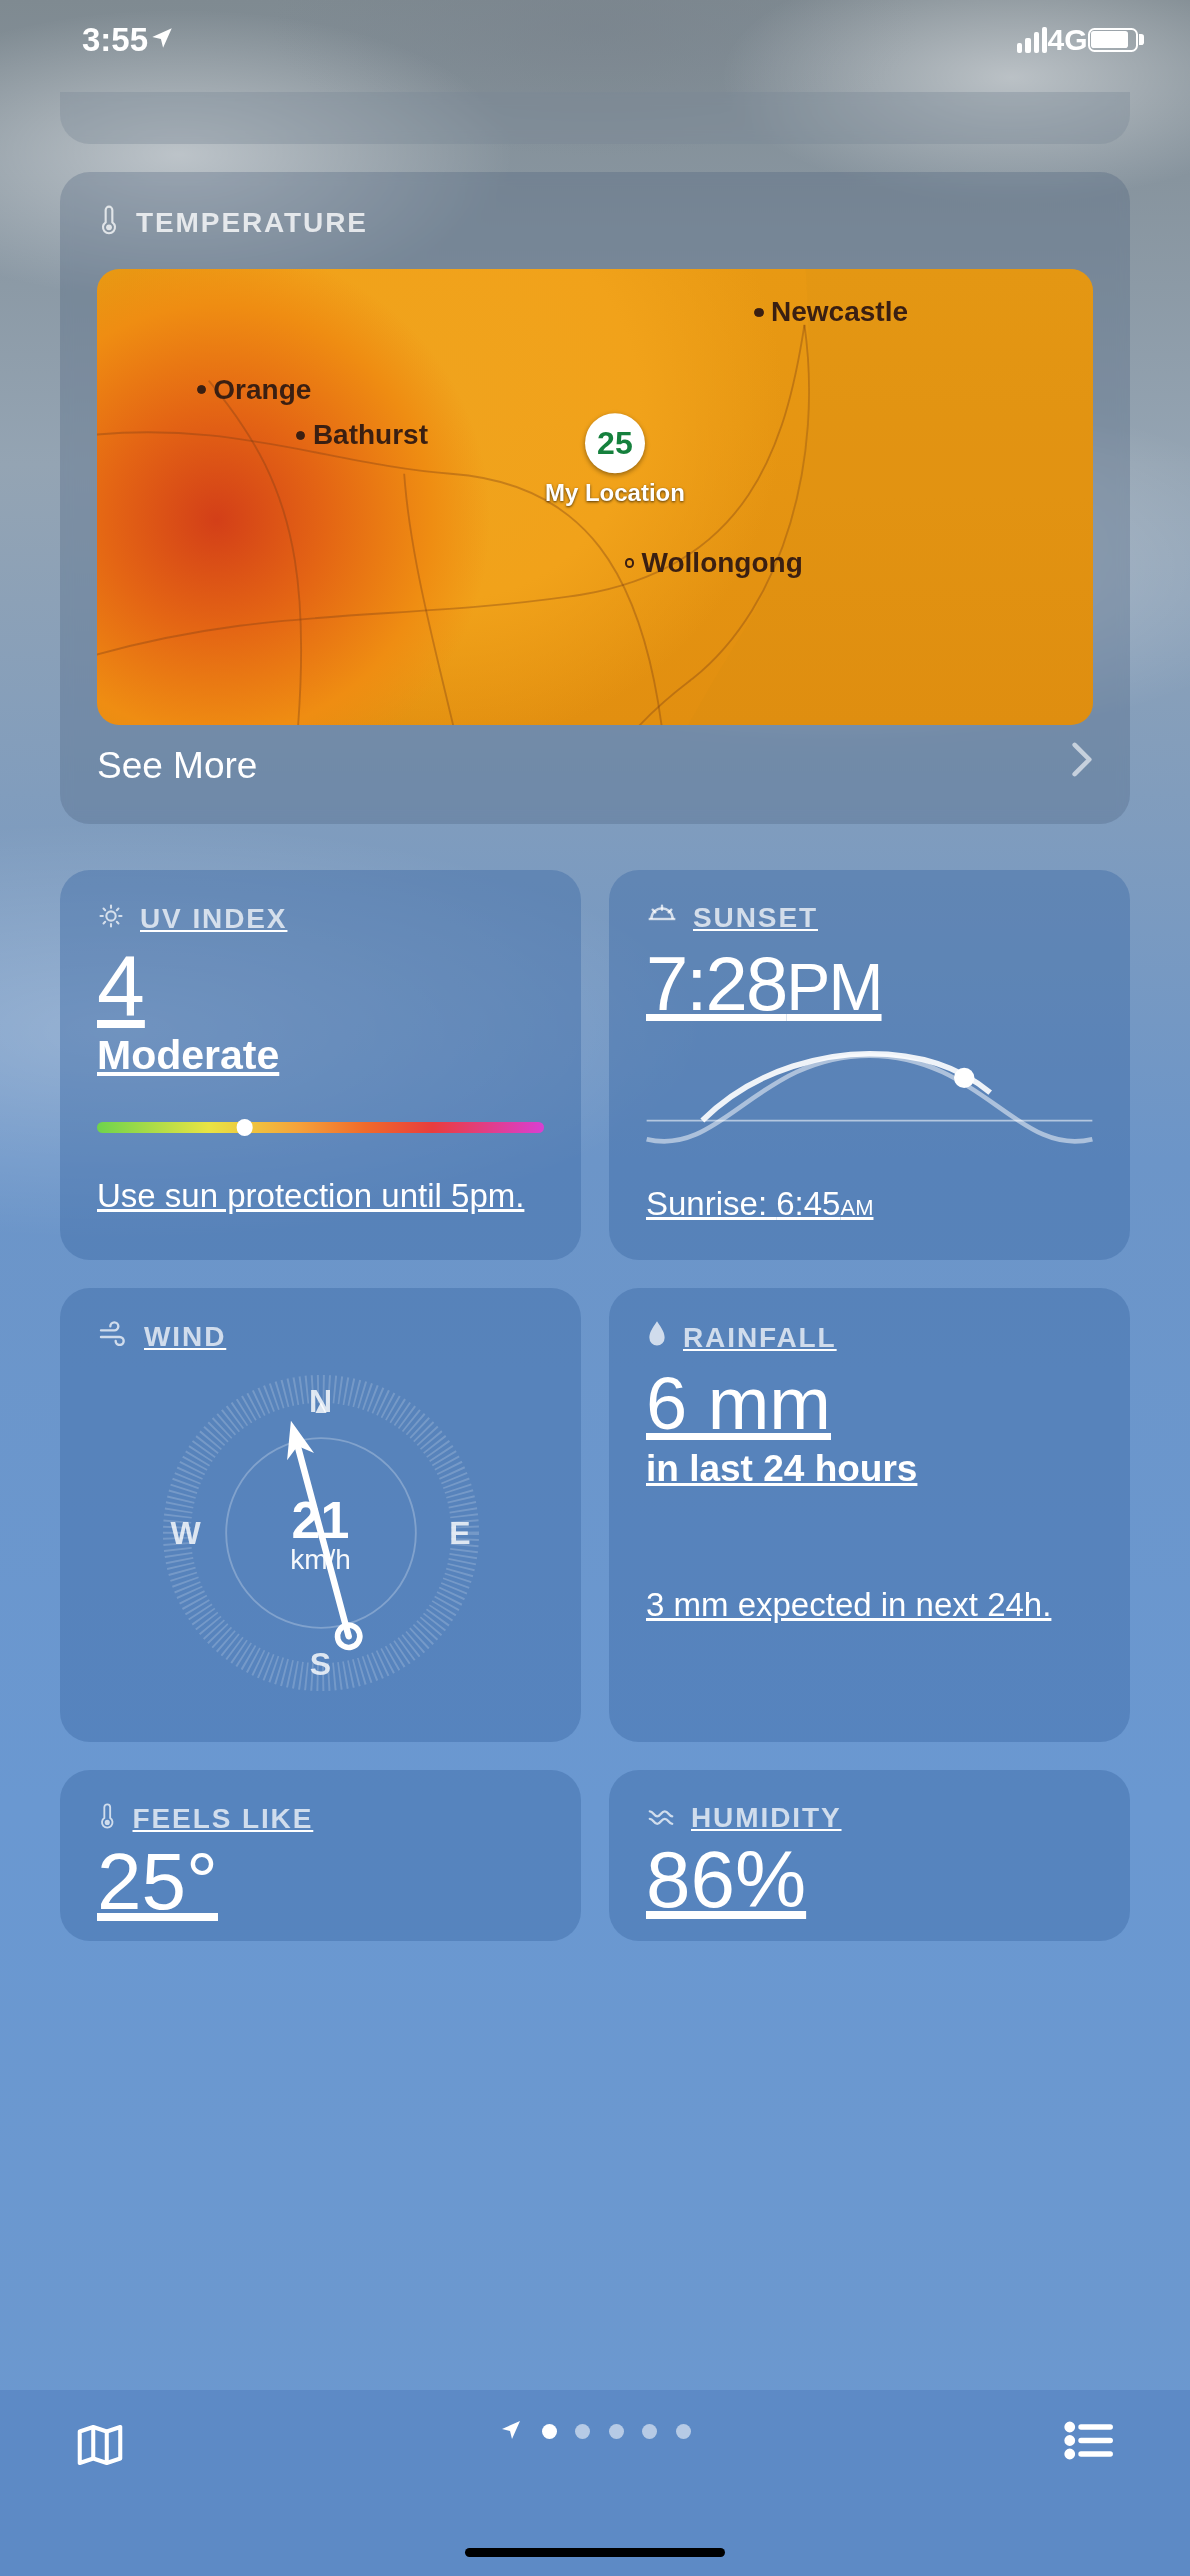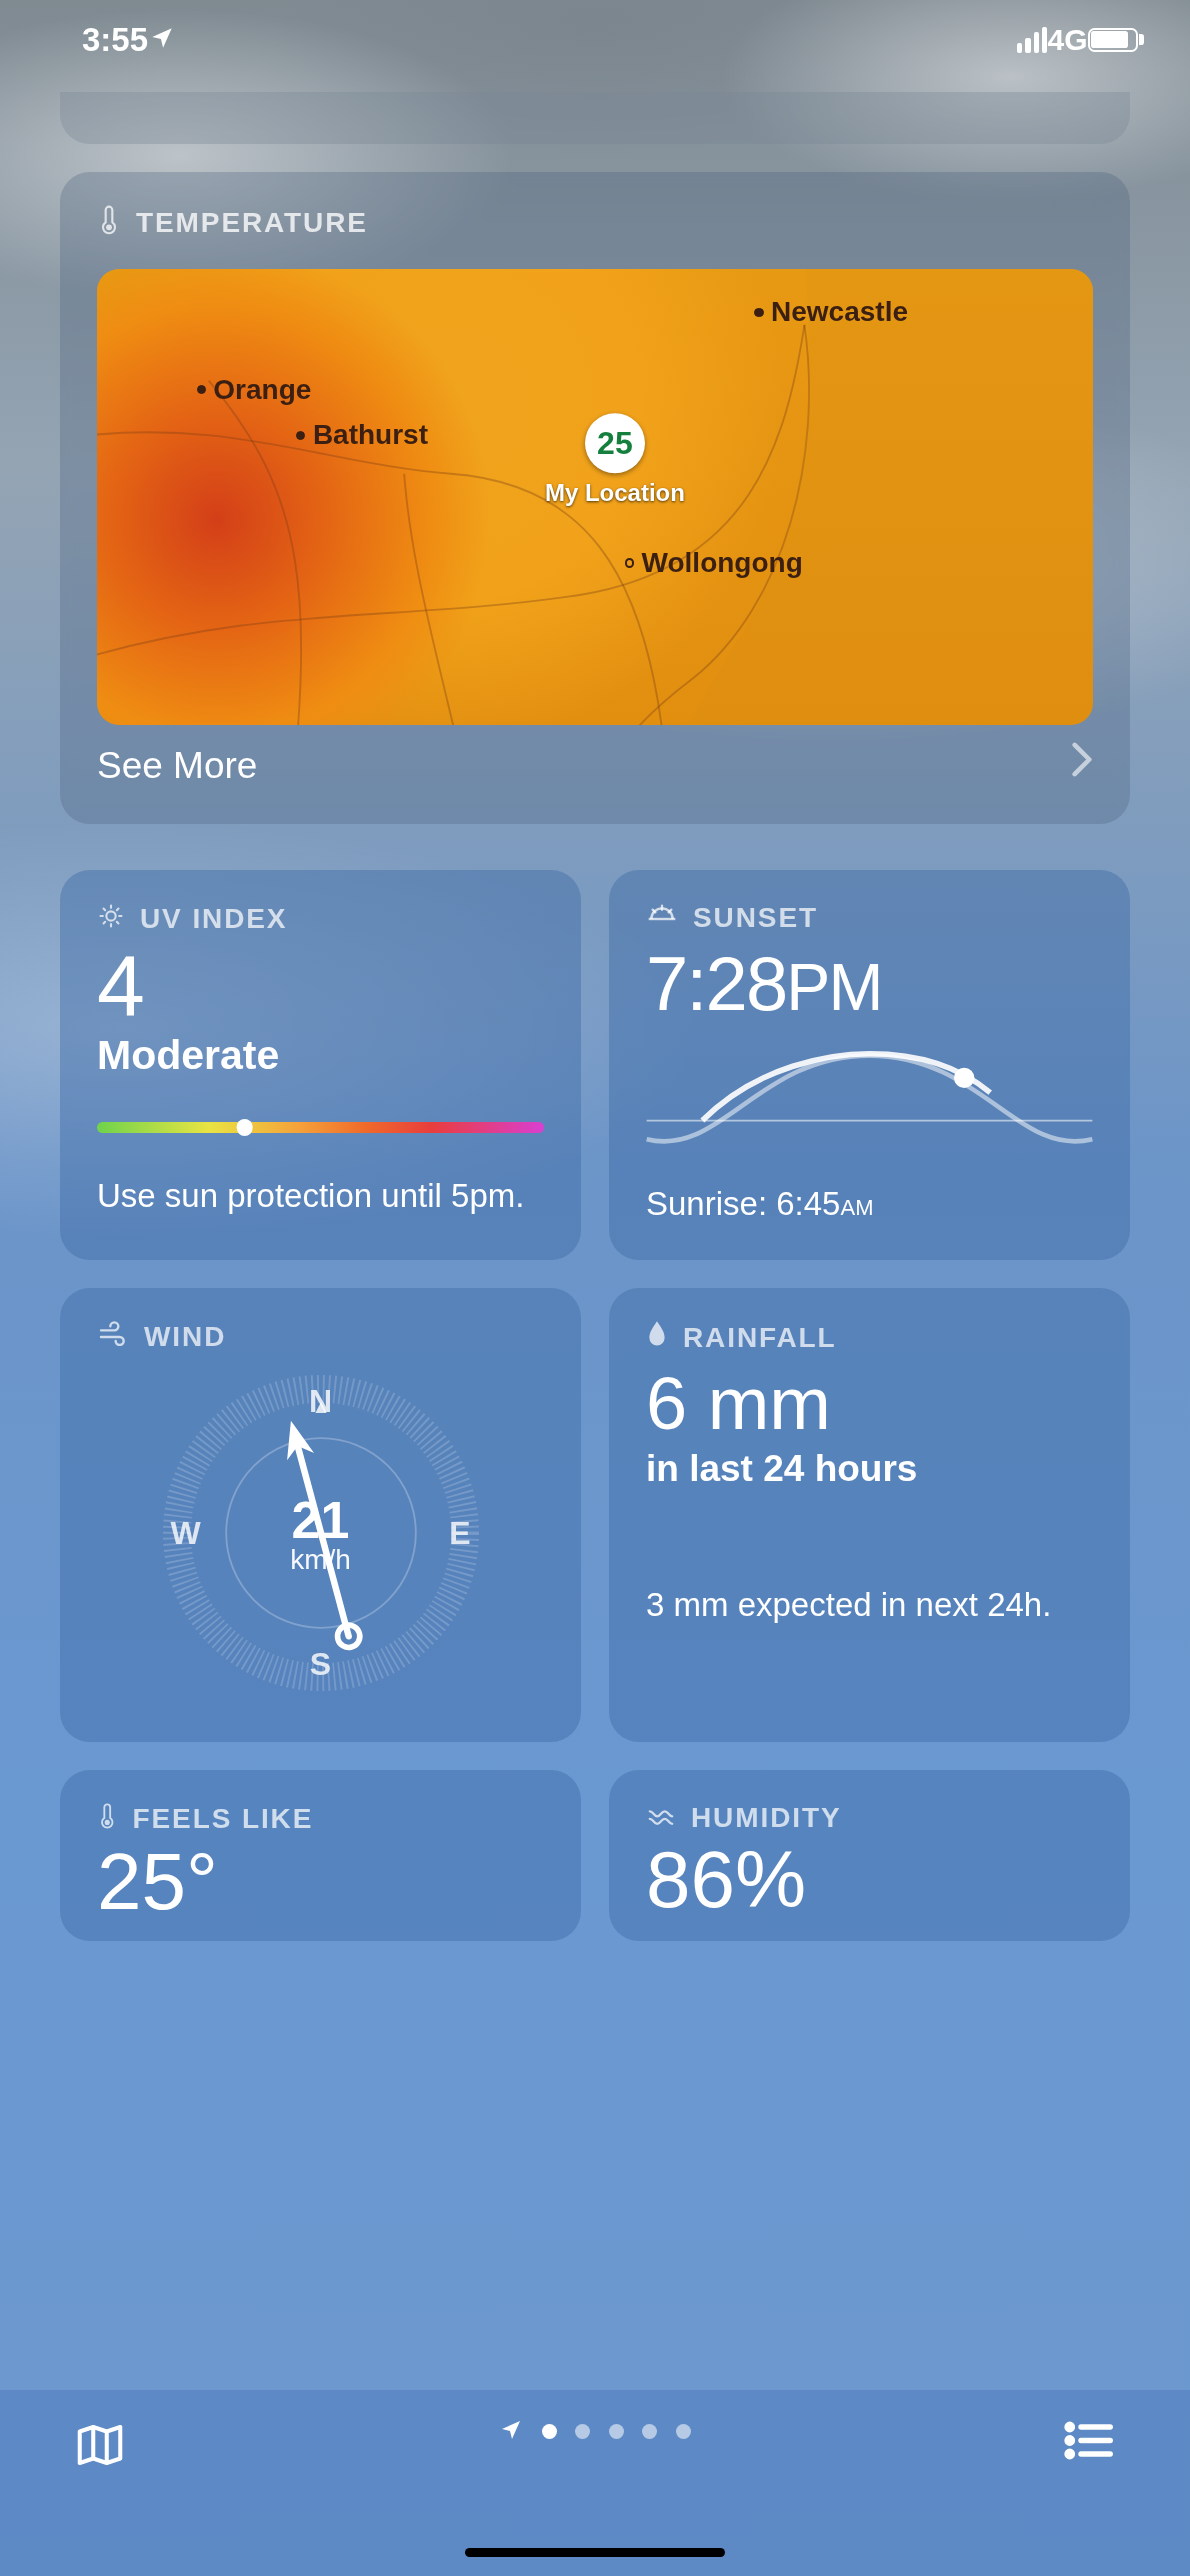--- a/index.html
+++ b/index.html
@@ -80,21 +80,21 @@
   .map .city { position:absolute; color:#3a1f12; font-weight:700; font-size:28px; display:flex; align-items:center; gap:7.4px; }
   .map .city .dot{ width:9.3px; height:9.3px; background:#3a1f12; border-radius:50%; border:1.9px solid #3a1f12; }
   .pin { position:absolute; left:52%; top:42%; transform: translate(-50%,-50%); text-align:center; }
   .pin .circle { width:60px; height:60px; border-radius:50%; background:#fff; color:#15803d; font-size:32px; font-weight:800; display:flex; align-items:center; justify-content:center; box-shadow:0 1.9px 5.6px rgba(0,0,0,0.4); margin:0 auto; }
   .pin .label { margin-top:5.6px; font-size:24px; color:#fff; font-weight:700; text-shadow:0 0.9px 2.8px rgba(0,0,0,0.7); }
 
   .see-more-row { margin-top: 16px; display:flex; align-items:flex-end; justify-content:space-between; }
   .see-more-row span { font-size:37px; font-weight:500; color:#fff; }
 
   .grid2 { display:grid; grid-template-columns: 1fr 1fr; gap: 28px; margin-top: 46px; }
-  .tile { background: rgba(60,105,165,0.42); border-radius: 30px; padding: 32px 37px 37px; position:relative; }
+  .tile { background: rgba(60,105,165,0.42); border-radius: 30px; padding: 32px 37px 37px; position:relative;text-decoration:underline; }
   .tile .section-head { font-size:28px; }
   .big-num { font-size:86px; font-weight:400; line-height:1; margin-top:5.6px; }
   .sub-large { font-size:41px; font-weight:600; margin-top:3.7px; }
   .desc { font-size:33px; font-weight:400; margin-top:41px; line-height:1.35; }
 
   .uv-bar { height:11px; border-radius:5.6px; margin-top:43px; position:relative;
     background: linear-gradient(90deg, #6ed34c 0%, #e9e443 25%, #f5a23a 45%, #f06a2a 60%, #e93d3d 75%, #d93fd2 100%); }
   .uv-bar .marker{ position:absolute; top:-2.8px; width:16.7px; height:16.7px; background:#fff; border-radius:50%; transform:translateX(-50%); }
 
   .sunset-time { font-size:76px; font-weight:400; margin-top:5.6px; letter-spacing:-1.9px; }

